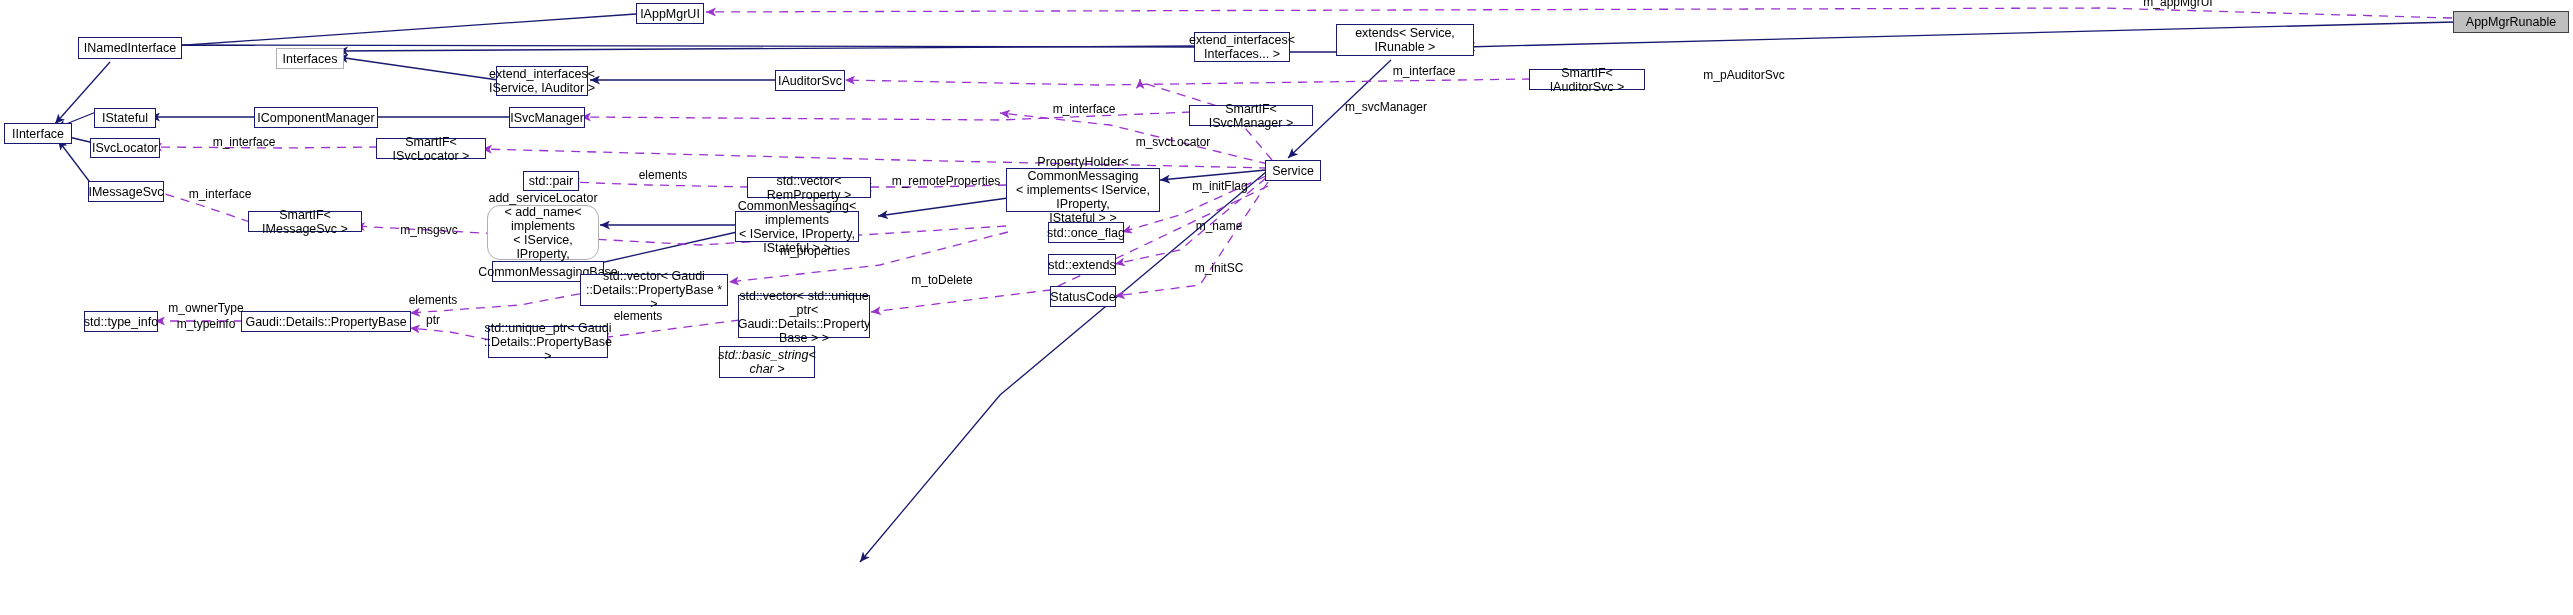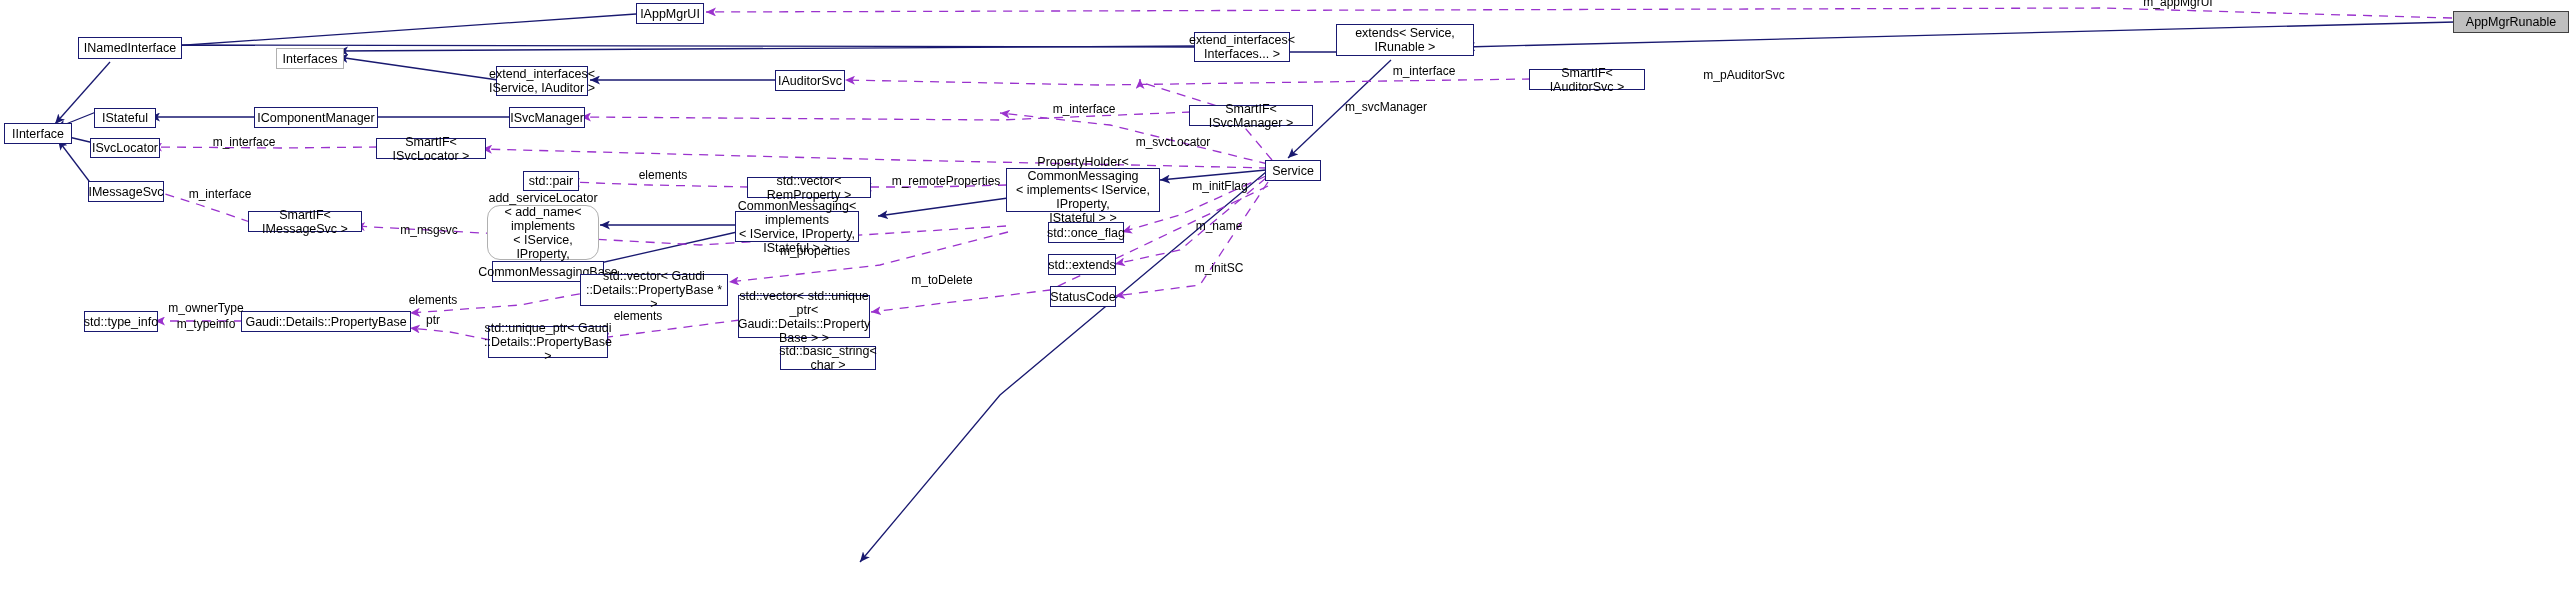--- a/index.html
+++ b/index.html
@@ -198,21 +198,21 @@
   <div class="node" style="left:580px;top:274px;width:148px;height:32px;">std::vector&lt; Gaudi
 ::Details::PropertyBase * &gt;</div>
 
   <div class="node" style="left:738px;top:295px;width:132px;height:43px;">std::vector&lt; std::unique
 _ptr&lt; Gaudi::Details::Property
 Base &gt; &gt;</div>
 
   <div class="node" style="left:488px;top:326px;width:120px;height:32px;">std::unique_ptr&lt; Gaudi
 ::Details::PropertyBase &gt;</div>
 
-  <div class="node" style="left:780px;top:346px;width:96px;height:24px;">std::basic_string&lt;
+  <div class="node" style="left:719px;top:346px;width:96px;height:32px;font-style:italic;">std::basic_string&lt;
 char &gt;</div>
 
   <div class="node" style="left:1265px;top:160px;width:56px;height:21px;">Service</div>
 
   <div class="node" style="left:1194px;top:32px;width:96px;height:30px;">extend_interfaces&lt;
 Interfaces... &gt;</div>
 
   <div class="node" style="left:1336px;top:24px;width:138px;height:32px;">extends&lt; Service, IRunable &gt;</div>
 
   <div class="node highlight" style="left:2453px;top:11px;width:116px;height:22px;">AppMgrRunable</div>

